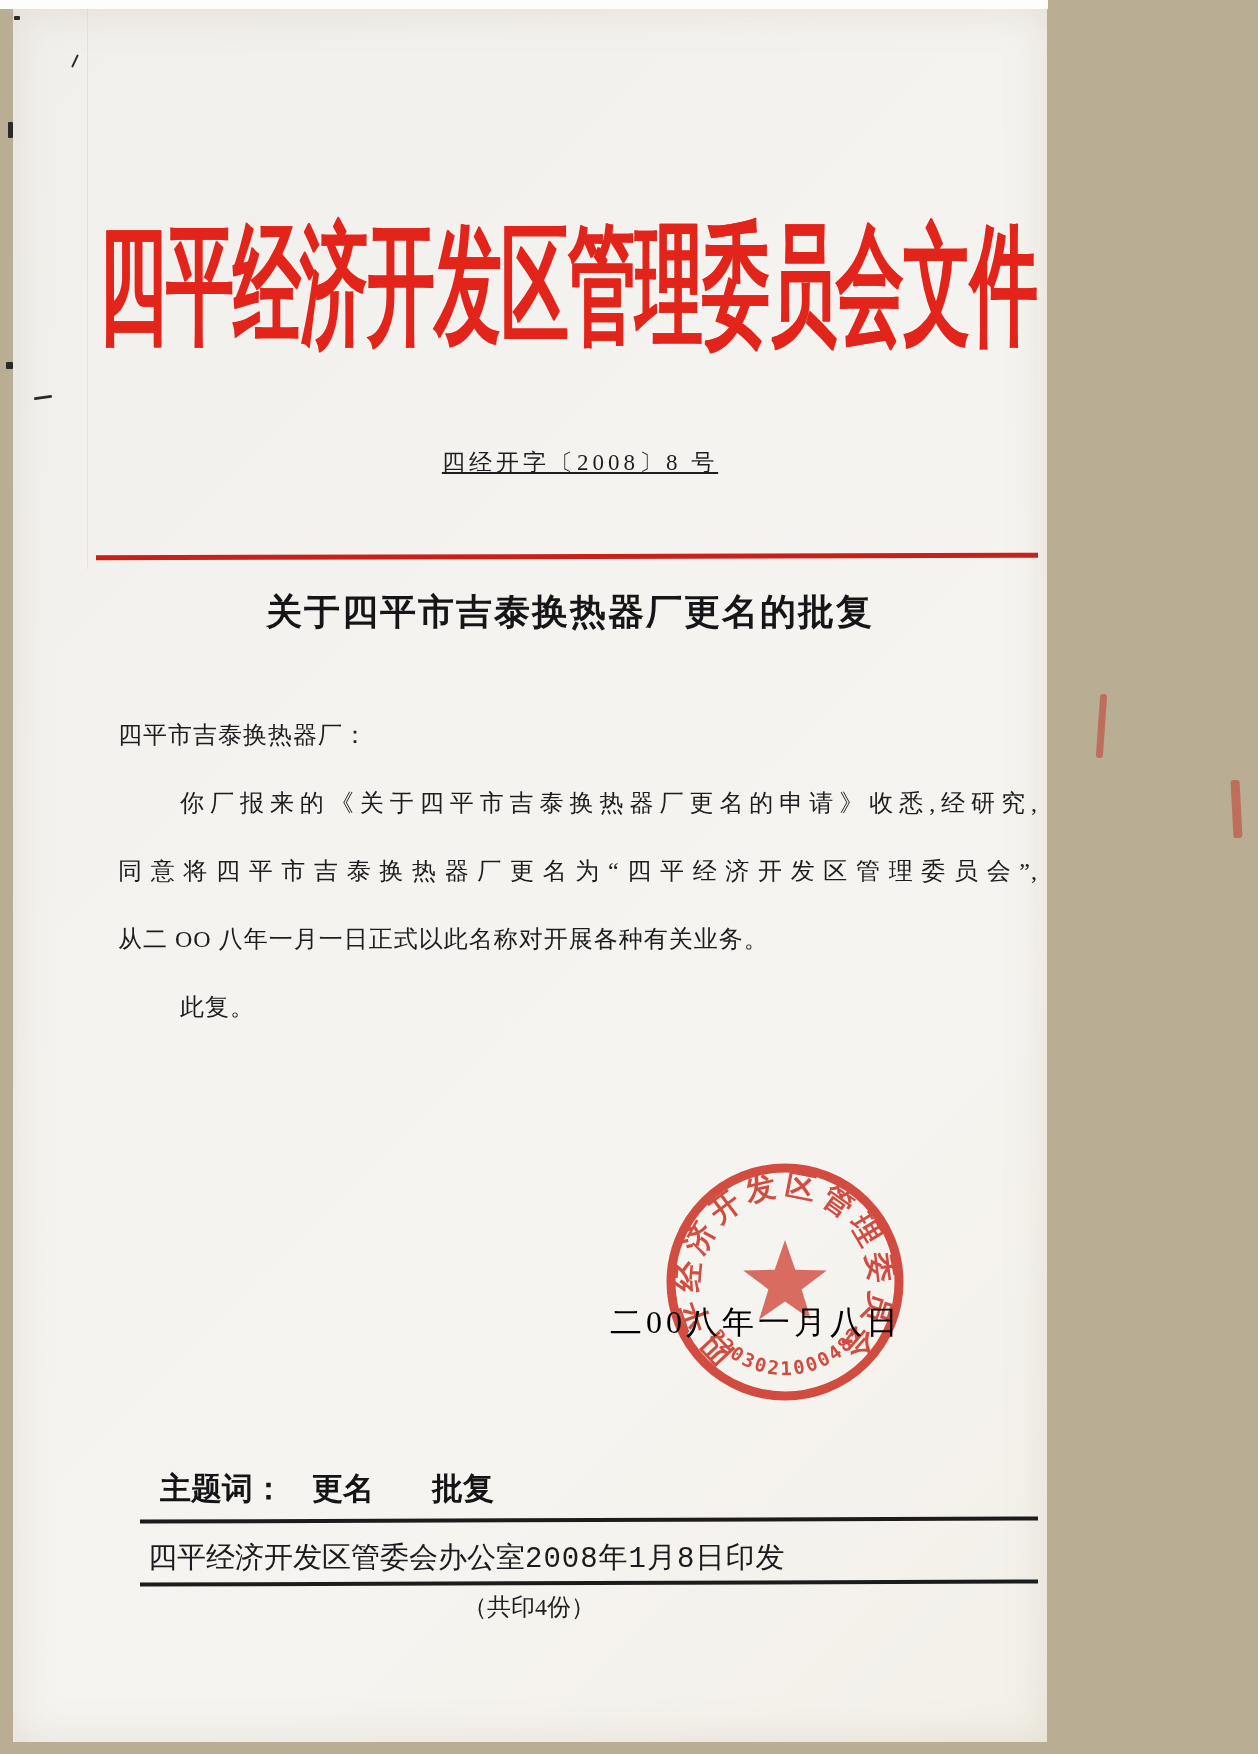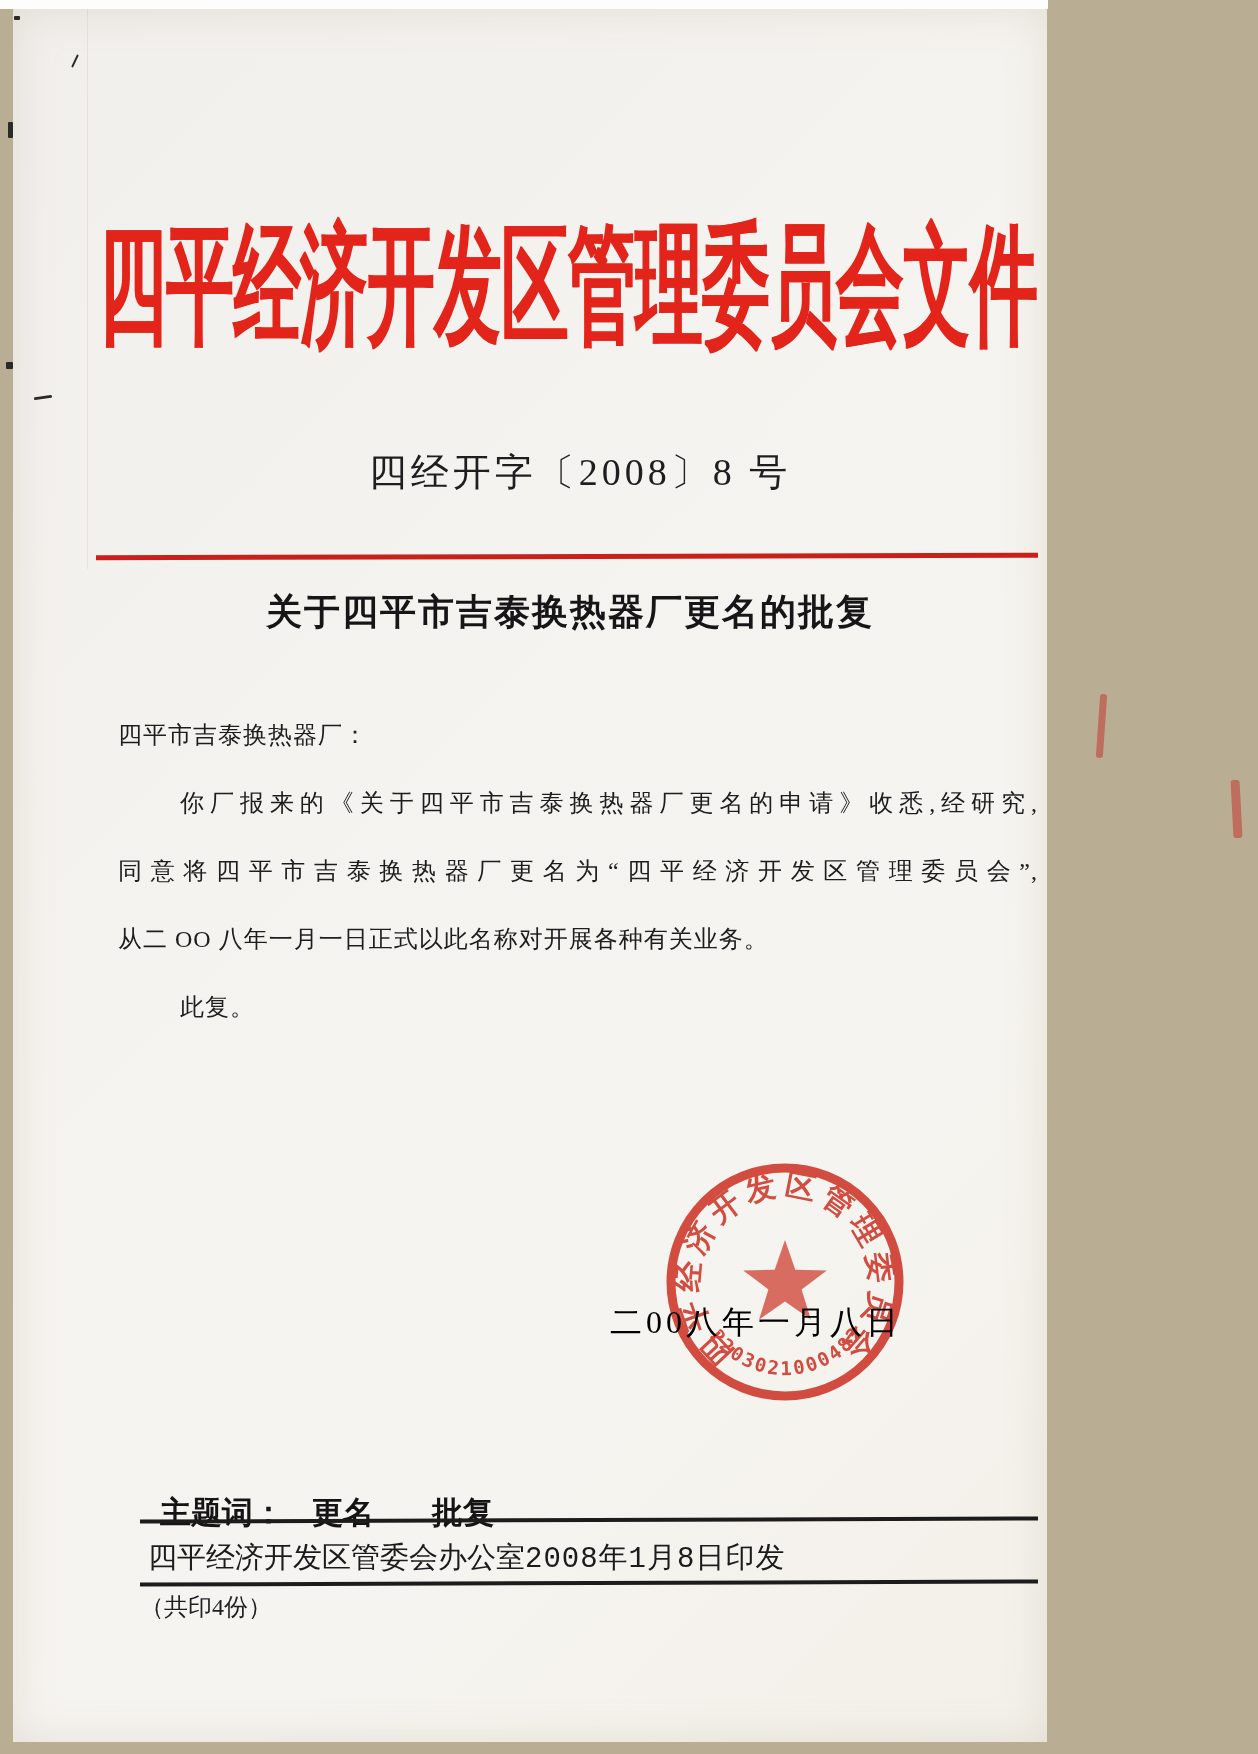--- a/index.html
+++ b/index.html
@@ -27,21 +27,21 @@
   }
   .agency-header span{
     display:inline-block;
     font-size:67px;font-weight:900;color:#e2241a;
     letter-spacing:0px;
     transform:scale(1.0,1.95);transform-origin:0 0;
     text-shadow:1px 0 0 #e2241a;
   }
   .doc-number{
     position:absolute;left:0;top:447px;width:1160px;
-    text-align:center;font-size:38px;color:#1e1e20;letter-spacing:4px;
+    text-align:center;font-size:23px;color:#1e1e20;letter-spacing:4px;text-decoration:underline;
   }
   .red-rule{position:absolute;left:96px;top:554px;width:942px;height:5px;background:#c9201a;transform:rotate(-.15deg);}
 
   .doc-title{
     position:absolute;left:0;top:588px;width:1140px;text-align:center;
     font-size:36px;font-weight:700;color:#161618;letter-spacing:2px;
     font-family:"Liberation Sans","DejaVu Sans",sans-serif;
   }
 
   
@@ -54,35 +54,34 @@
   .stamp{position:absolute;left:650px;top:1147px;width:270px;height:270px;opacity:.9;mix-blend-mode:multiply;}
   .sig-date{
     position:absolute;left:610px;top:1301px;
     font-size:32px;color:#000000;letter-spacing:4px;z-index:5;
   }
 
   
   .subject-row{
     position:absolute;left:160px;top:1468px;font-size:31px;font-weight:700;color:#141416;
     font-family:"Liberation Sans","DejaVu Sans",sans-serif;
-    margin-top:24px;
   }
   .subject-row .kw1{margin-left:28px;}
   .subject-row .kw2{margin-left:58px;}
   .black-rule{position:absolute;left:140px;height:4px;background:#1c1c1c;}
   .rule-1{top:1518px;width:898px;transform:rotate(-.2deg);}
   .rule-2{top:1581px;width:898px;transform:rotate(-.2deg);}
   .footer-row{
     position:absolute;left:148px;top:1538px;width:889px;
     display:flex;align-items:baseline;
     font-size:29px;color:#1b1b1d;
   }
   .footer-row .print-date{margin-right:60px;letter-spacing:1px;font-family:Liberation Mono, monospace;}
   .copies-note{
-    position:absolute;left:140px;top:1591px;width:778px;text-align:left;
+    position:absolute;left:140px;top:1591px;width:778px;text-align:center;
     font-size:24px;color:#1f1f21;
   }
 </style>
 </head>
 <body>
 
 <div class="scan">
   <div class="paper"></div>
   <div class="topstrip"></div>
   <div class="crease"></div>

